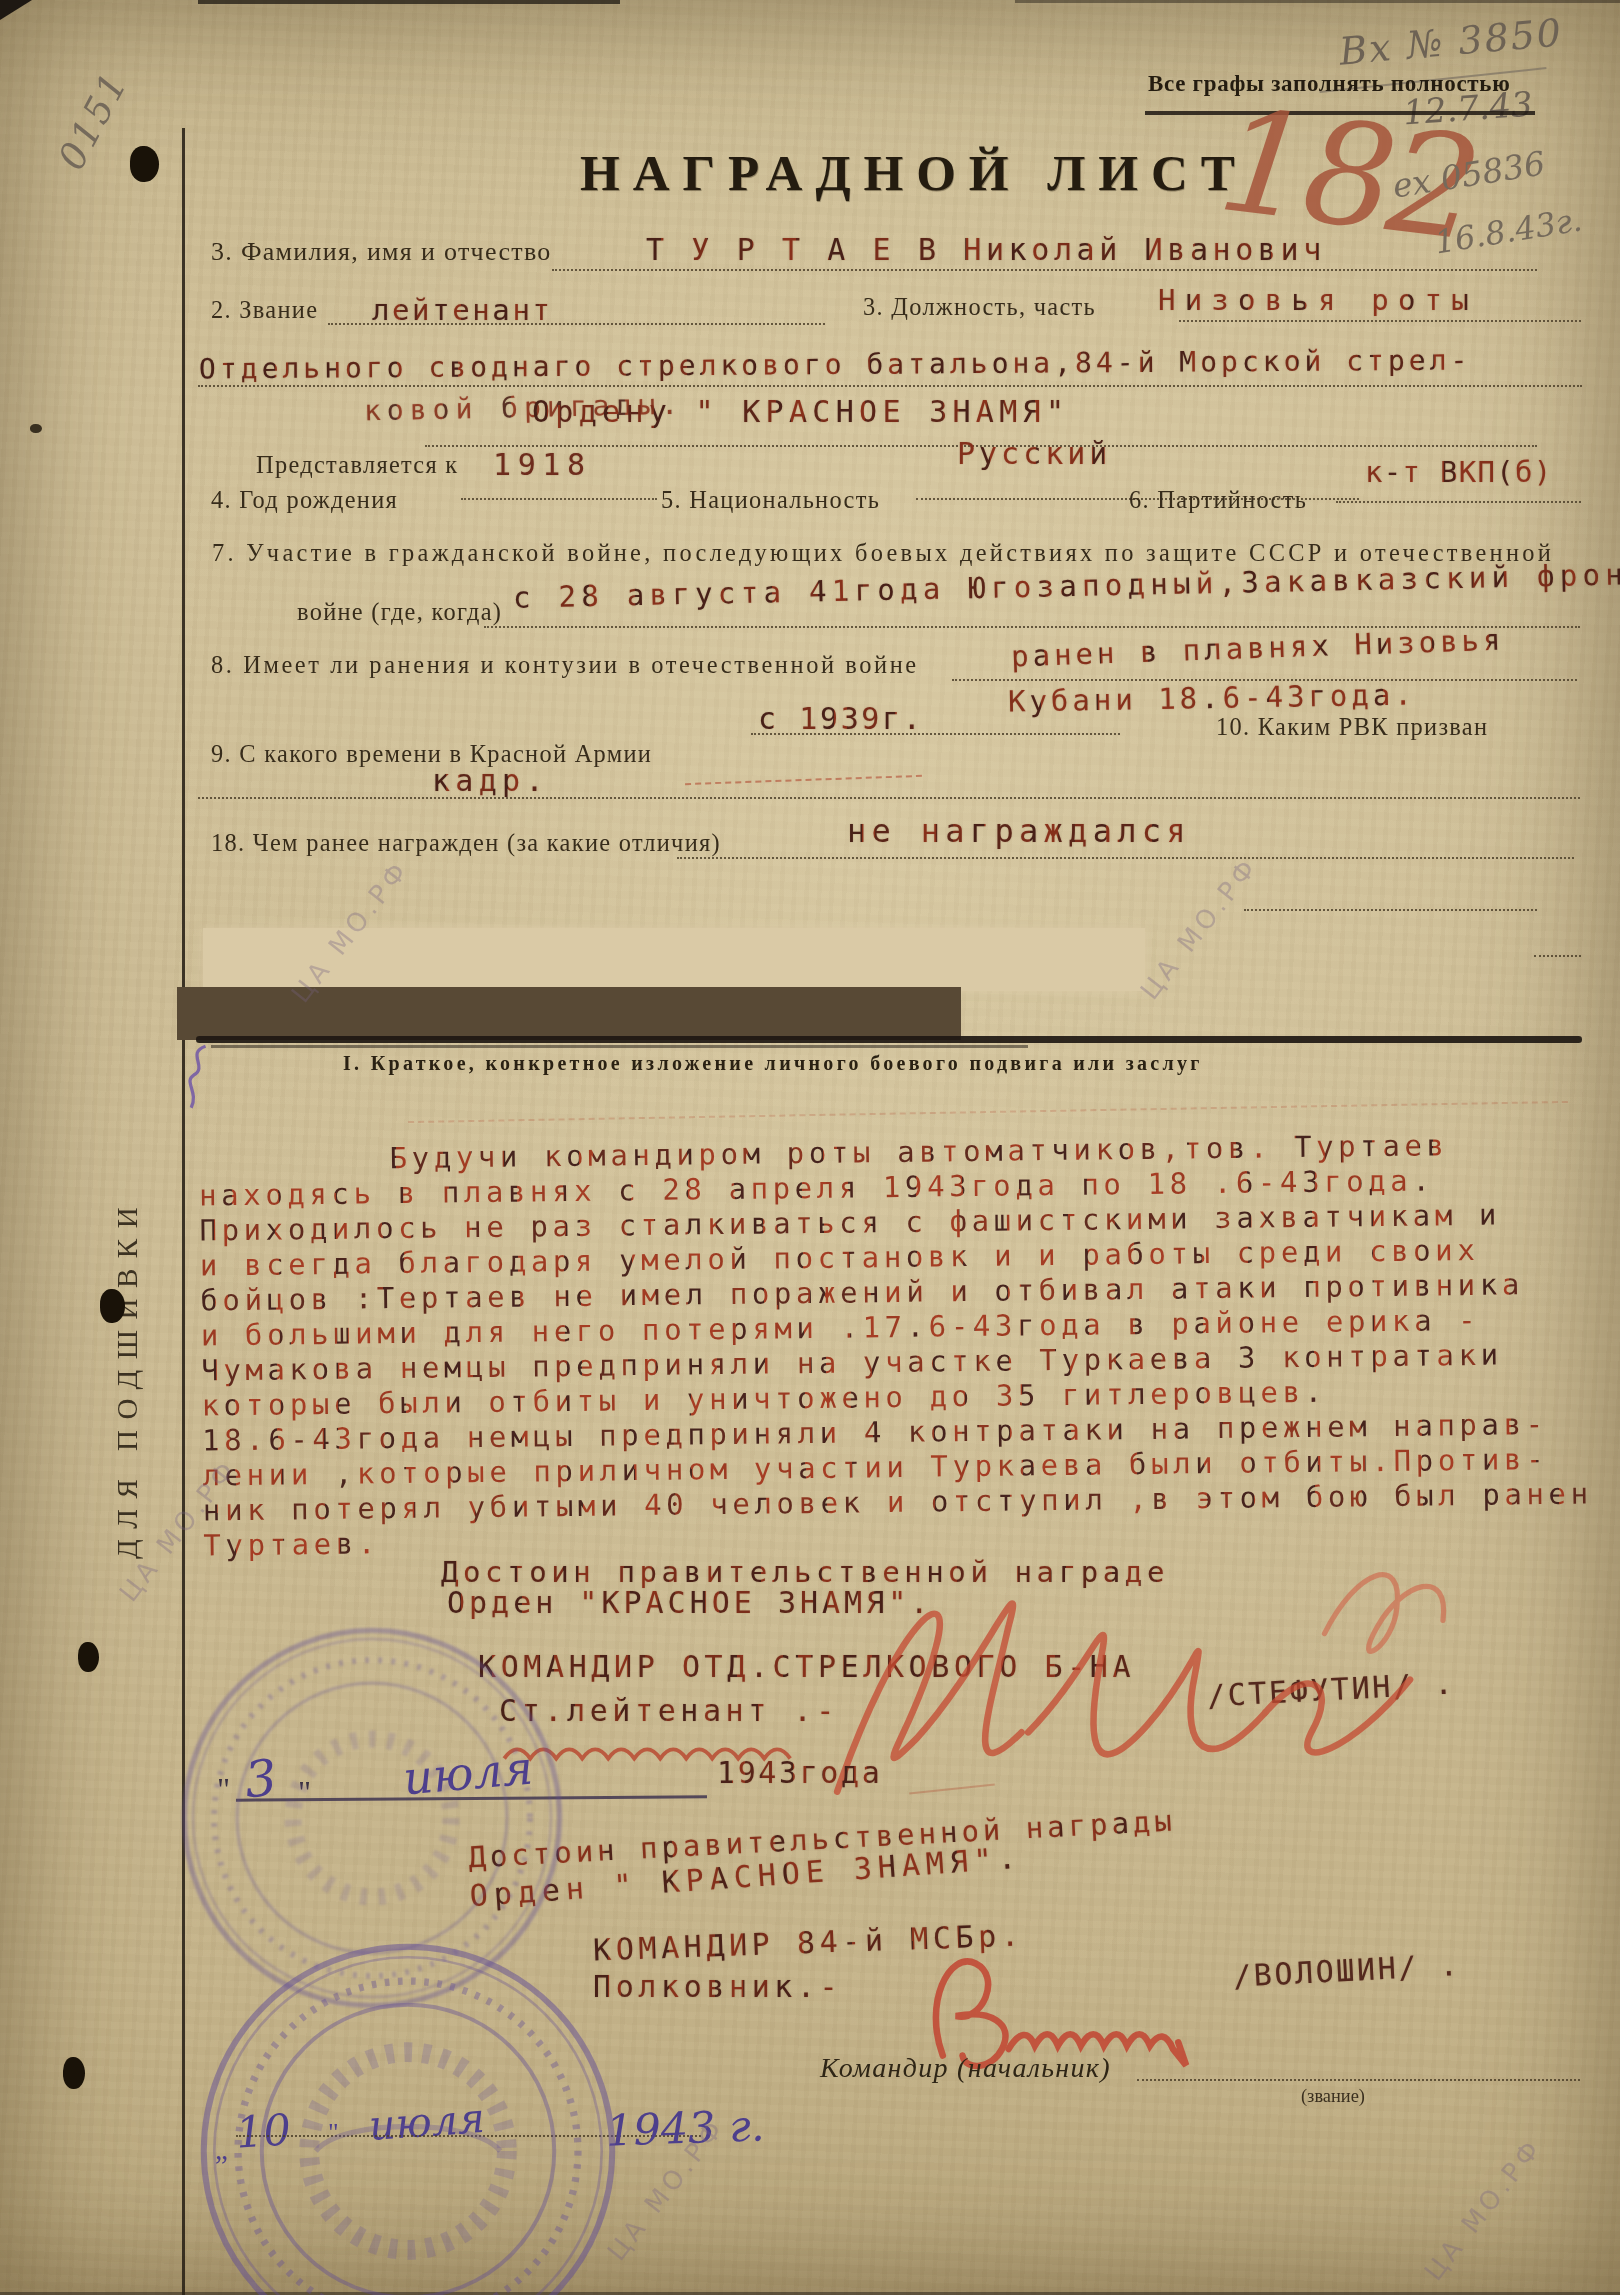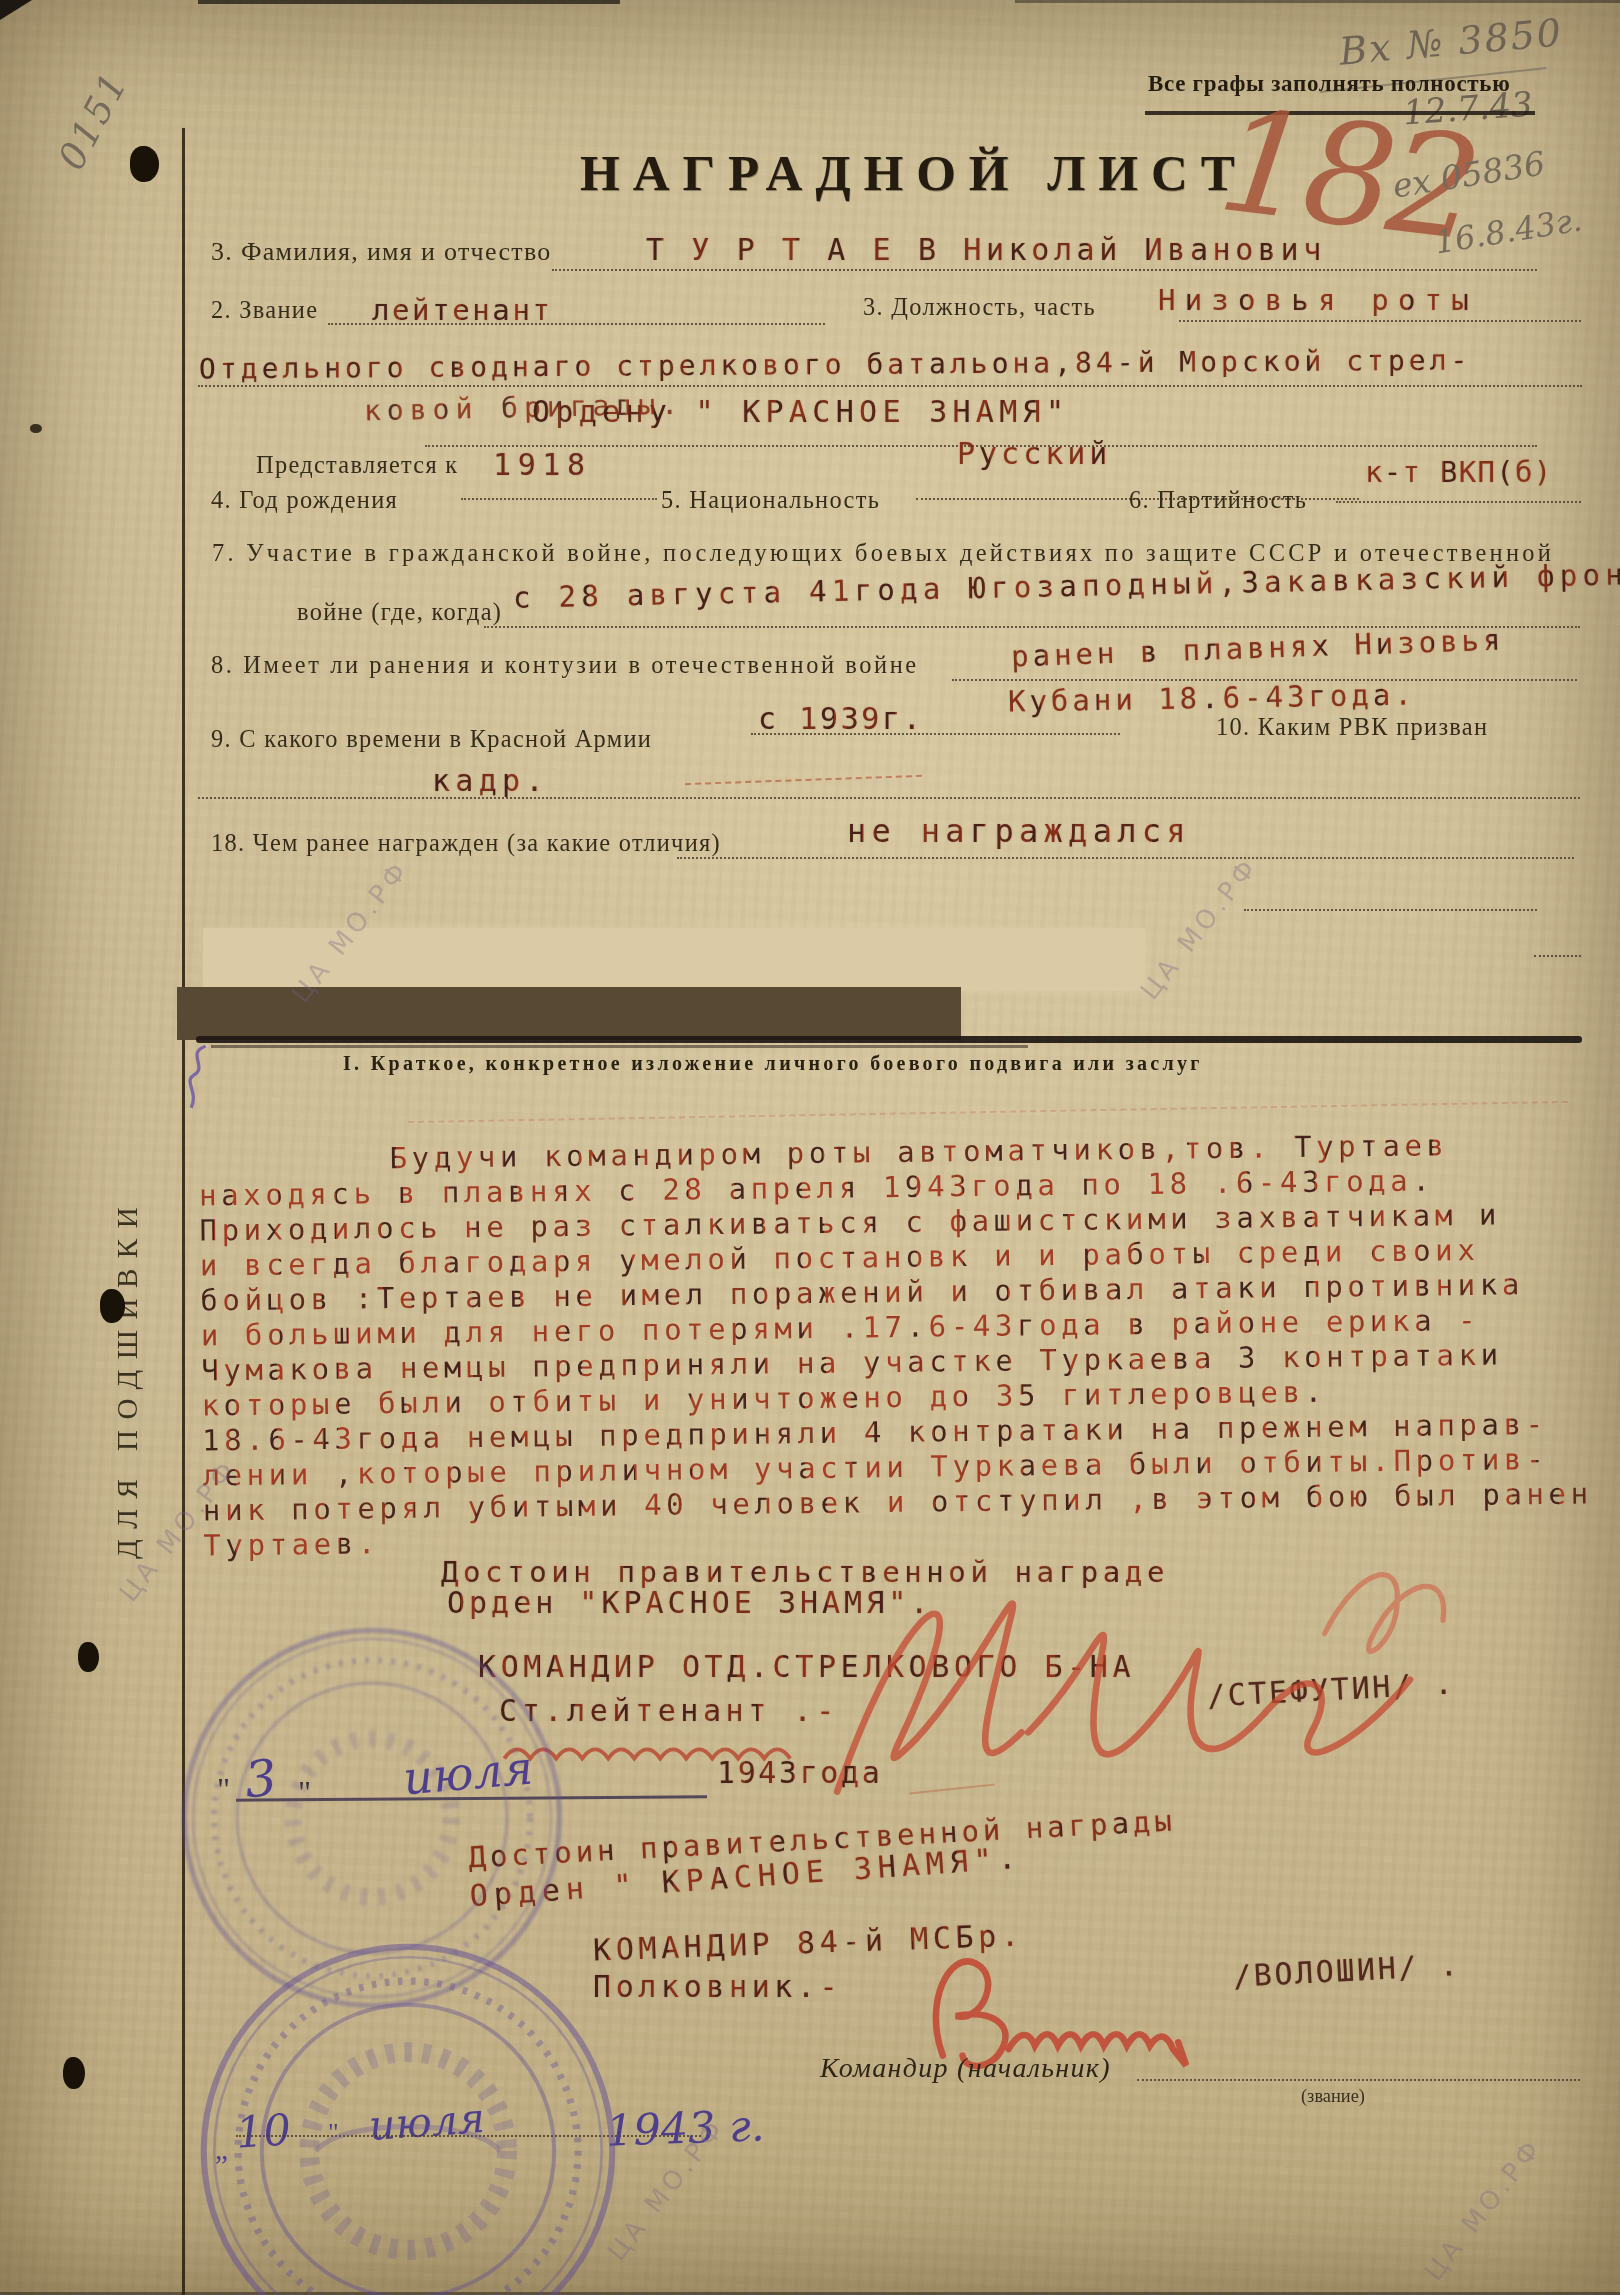--- a/index.html
+++ b/index.html
@@ -101,21 +101,21 @@
   <div class="lbl" style="left:212px;top:539px;letter-spacing:3.3px;">7. Участие в гражданской войне, последующих боевых действиях по защите СССР и отечественной</div>
   <div class="lbl" style="left:260px;top:598px;margin-left:37px;">войне (где, когда)</div>
   <div class="typed mix1" style="left:513px;top:569px;letter-spacing:5.3px;transform:rotate(-1.2deg);">с 28 августа 41года Югозаподный,Закавказский фрон</div>
   <div class="dot" style="left:484px;top:626px;width:1096px;"></div>
 
   <div class="lbl" style="left:211px;top:651px;letter-spacing:2.6px;">8. Имеет ли ранения и контузии в отечественной войне</div>
   <div class="typed mix2" style="left:1011px;top:631px;letter-spacing:4px;transform:rotate(-2deg);">ранен в плавнях Низовья</div>
   <div class="dot" style="left:952px;top:679px;width:625px;"></div>
   <div class="typed mix2" style="left:1008px;top:681px;letter-spacing:4px;transform:rotate(-1deg);">Кубани 18.6-43года.</div>
 
-  <div class="lbl" style="left:211px;top:725px;">9. С какого времени в Красной Армии</div>
+  <div class="lbl" style="left:211px;top:740px;">9. С какого времени в Красной Армии</div>
   <div class="typed mix1" style="left:758px;top:701px;font-size:30px;letter-spacing:2.6px;">с 1939г.</div>
   <div class="dot" style="left:751px;top:733px;width:369px;"></div>
   <div class="lbl" style="left:1216px;top:713px;">10. Каким РВК призван</div>
   <div class="typed mix1" style="left:432px;top:763px;font-size:30px;letter-spacing:5.3px;">кадр.</div>
   <div class="reddash" style="left:685px;top:779px;width:237px;transform:rotate(-2deg);"></div>
   <div class="dot" style="left:198px;top:797px;width:1382px;"></div>
 
   <div class="lbl" style="left:211px;top:829px;">18. Чем ранее награжден (за какие отличия)</div>
   <div class="typed mix1" style="left:847px;top:812px;font-size:32px;letter-spacing:5.3px;">не награждался</div>
   <div class="dot" style="left:677px;top:857px;width:897px;"></div>

